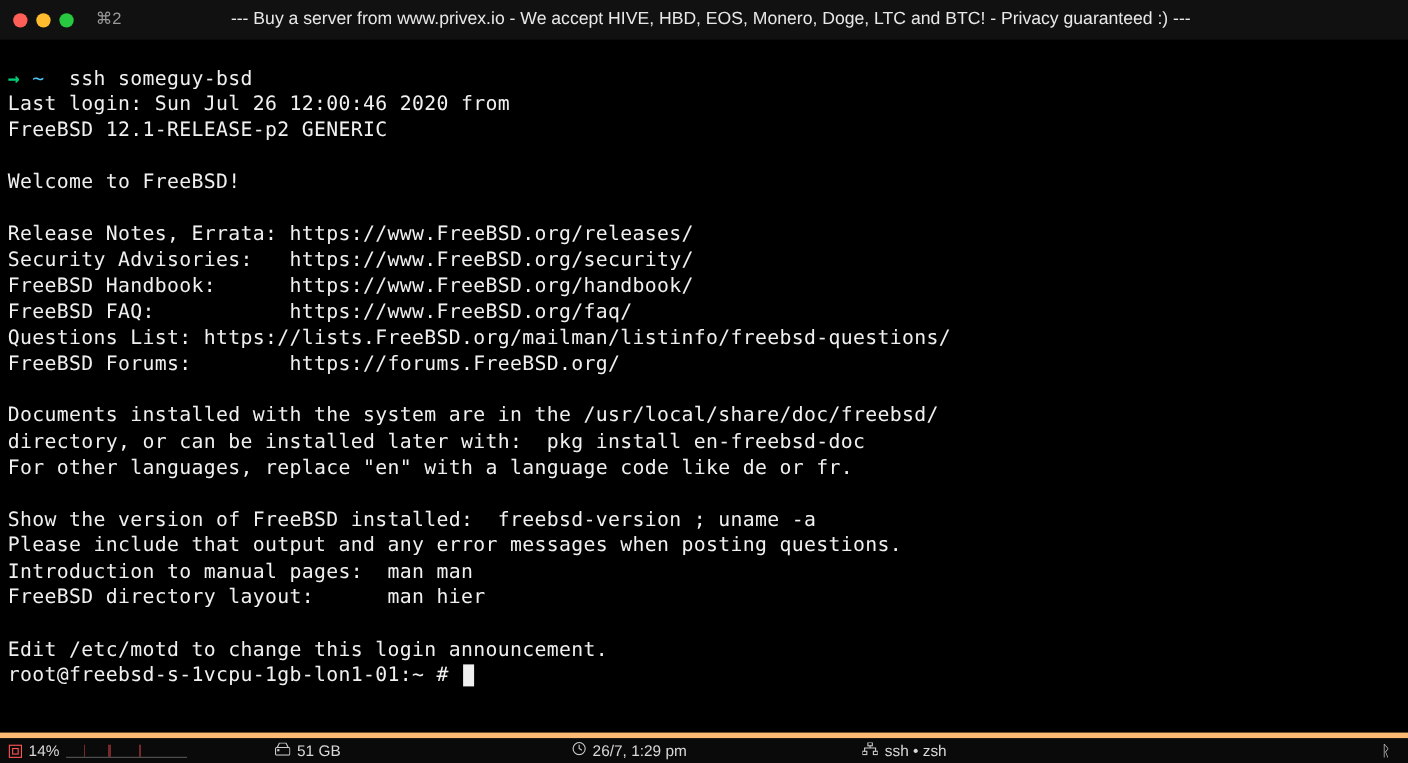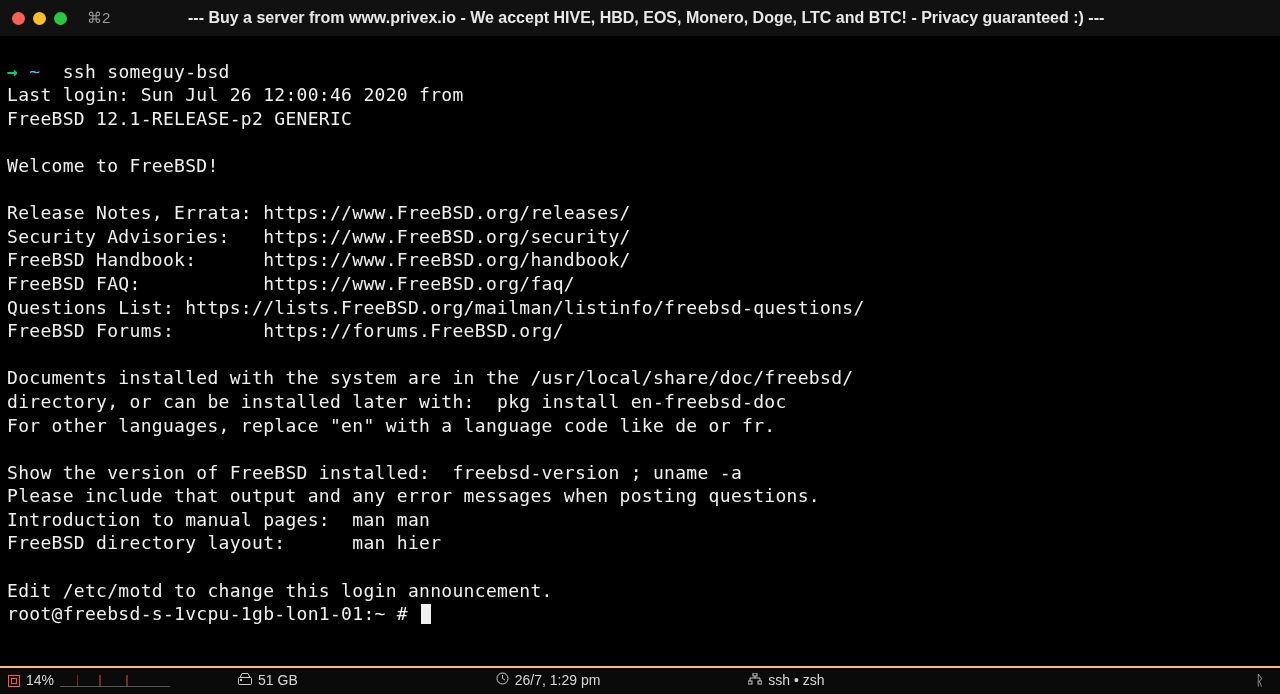--- a/index.html
+++ b/index.html
@@ -27,43 +27,43 @@
   .dot.red { background: #ff5f57; }
   .dot.yellow { background: #febc2e; }
   .dot.green { background: #28c840; }
   .tab-label { color: #9a9a9a; font-size: 15px; font-weight: 500; font-family: -apple-system, sans-serif; margin-left:6px;}
   .title-center {
     flex: 1;
     text-align: center;
     color: #e8e8e8;
     font-size: 16px;
     font-family: -apple-system, sans-serif;
-    font-weight:700;
+    font-weight:400;
     padding-right: 100px;
   }
   .terminal-body {
     padding: 0 7px 0 7px;
     white-space: pre;
     letter-spacing: 0.3px;
   }
   .prompt-arrow { color: #00cc77; font-weight: bold;}
   .prompt-tilde { color: #4fc3f7; }
   .cmd { color: #f0f0f0; }
   .statusbar {
     position: absolute;
     bottom: 0; left: 0; right: 0;
     height: 28px;
     background: #0a0a0a;
     display: flex;
     align-items: center;
     padding: 0 8px;
     font-size: 14px;
     color: #d8d8d8;
-    border-top: 2px solid #fdba74;
-    gap: 28px;
+    border-top: 5px solid #fdba74;
+    gap: 40px;
     font-family: -apple-system, sans-serif;
   }
   .status-item { display:flex; align-items:center; gap:6px; }
   .cpu-icon { width:12px; height:12px; border:1.5px solid #ff5555; position:relative; }
   .cpu-icon::after { content:""; position:absolute; inset:2px; border:1px solid #ff5555; }
   .spark { width:110px; height:12px; border-bottom:1px solid #555;
            background: linear-gradient(90deg, transparent 0%, transparent 15%, #772828 15%, #772828 16%, transparent 16%, transparent 35%, #772828 35%, #772828 37%, transparent 37%, transparent 60%, #772828 60%, #772828 62%, transparent 62%);
          }
   .branch { color:#ccc; font-size:14px;}
   .cursor-block { display:inline-block; width:10px; height:20px; background:#f0f0f0; vertical-align:text-bottom; margin-left:2px;

